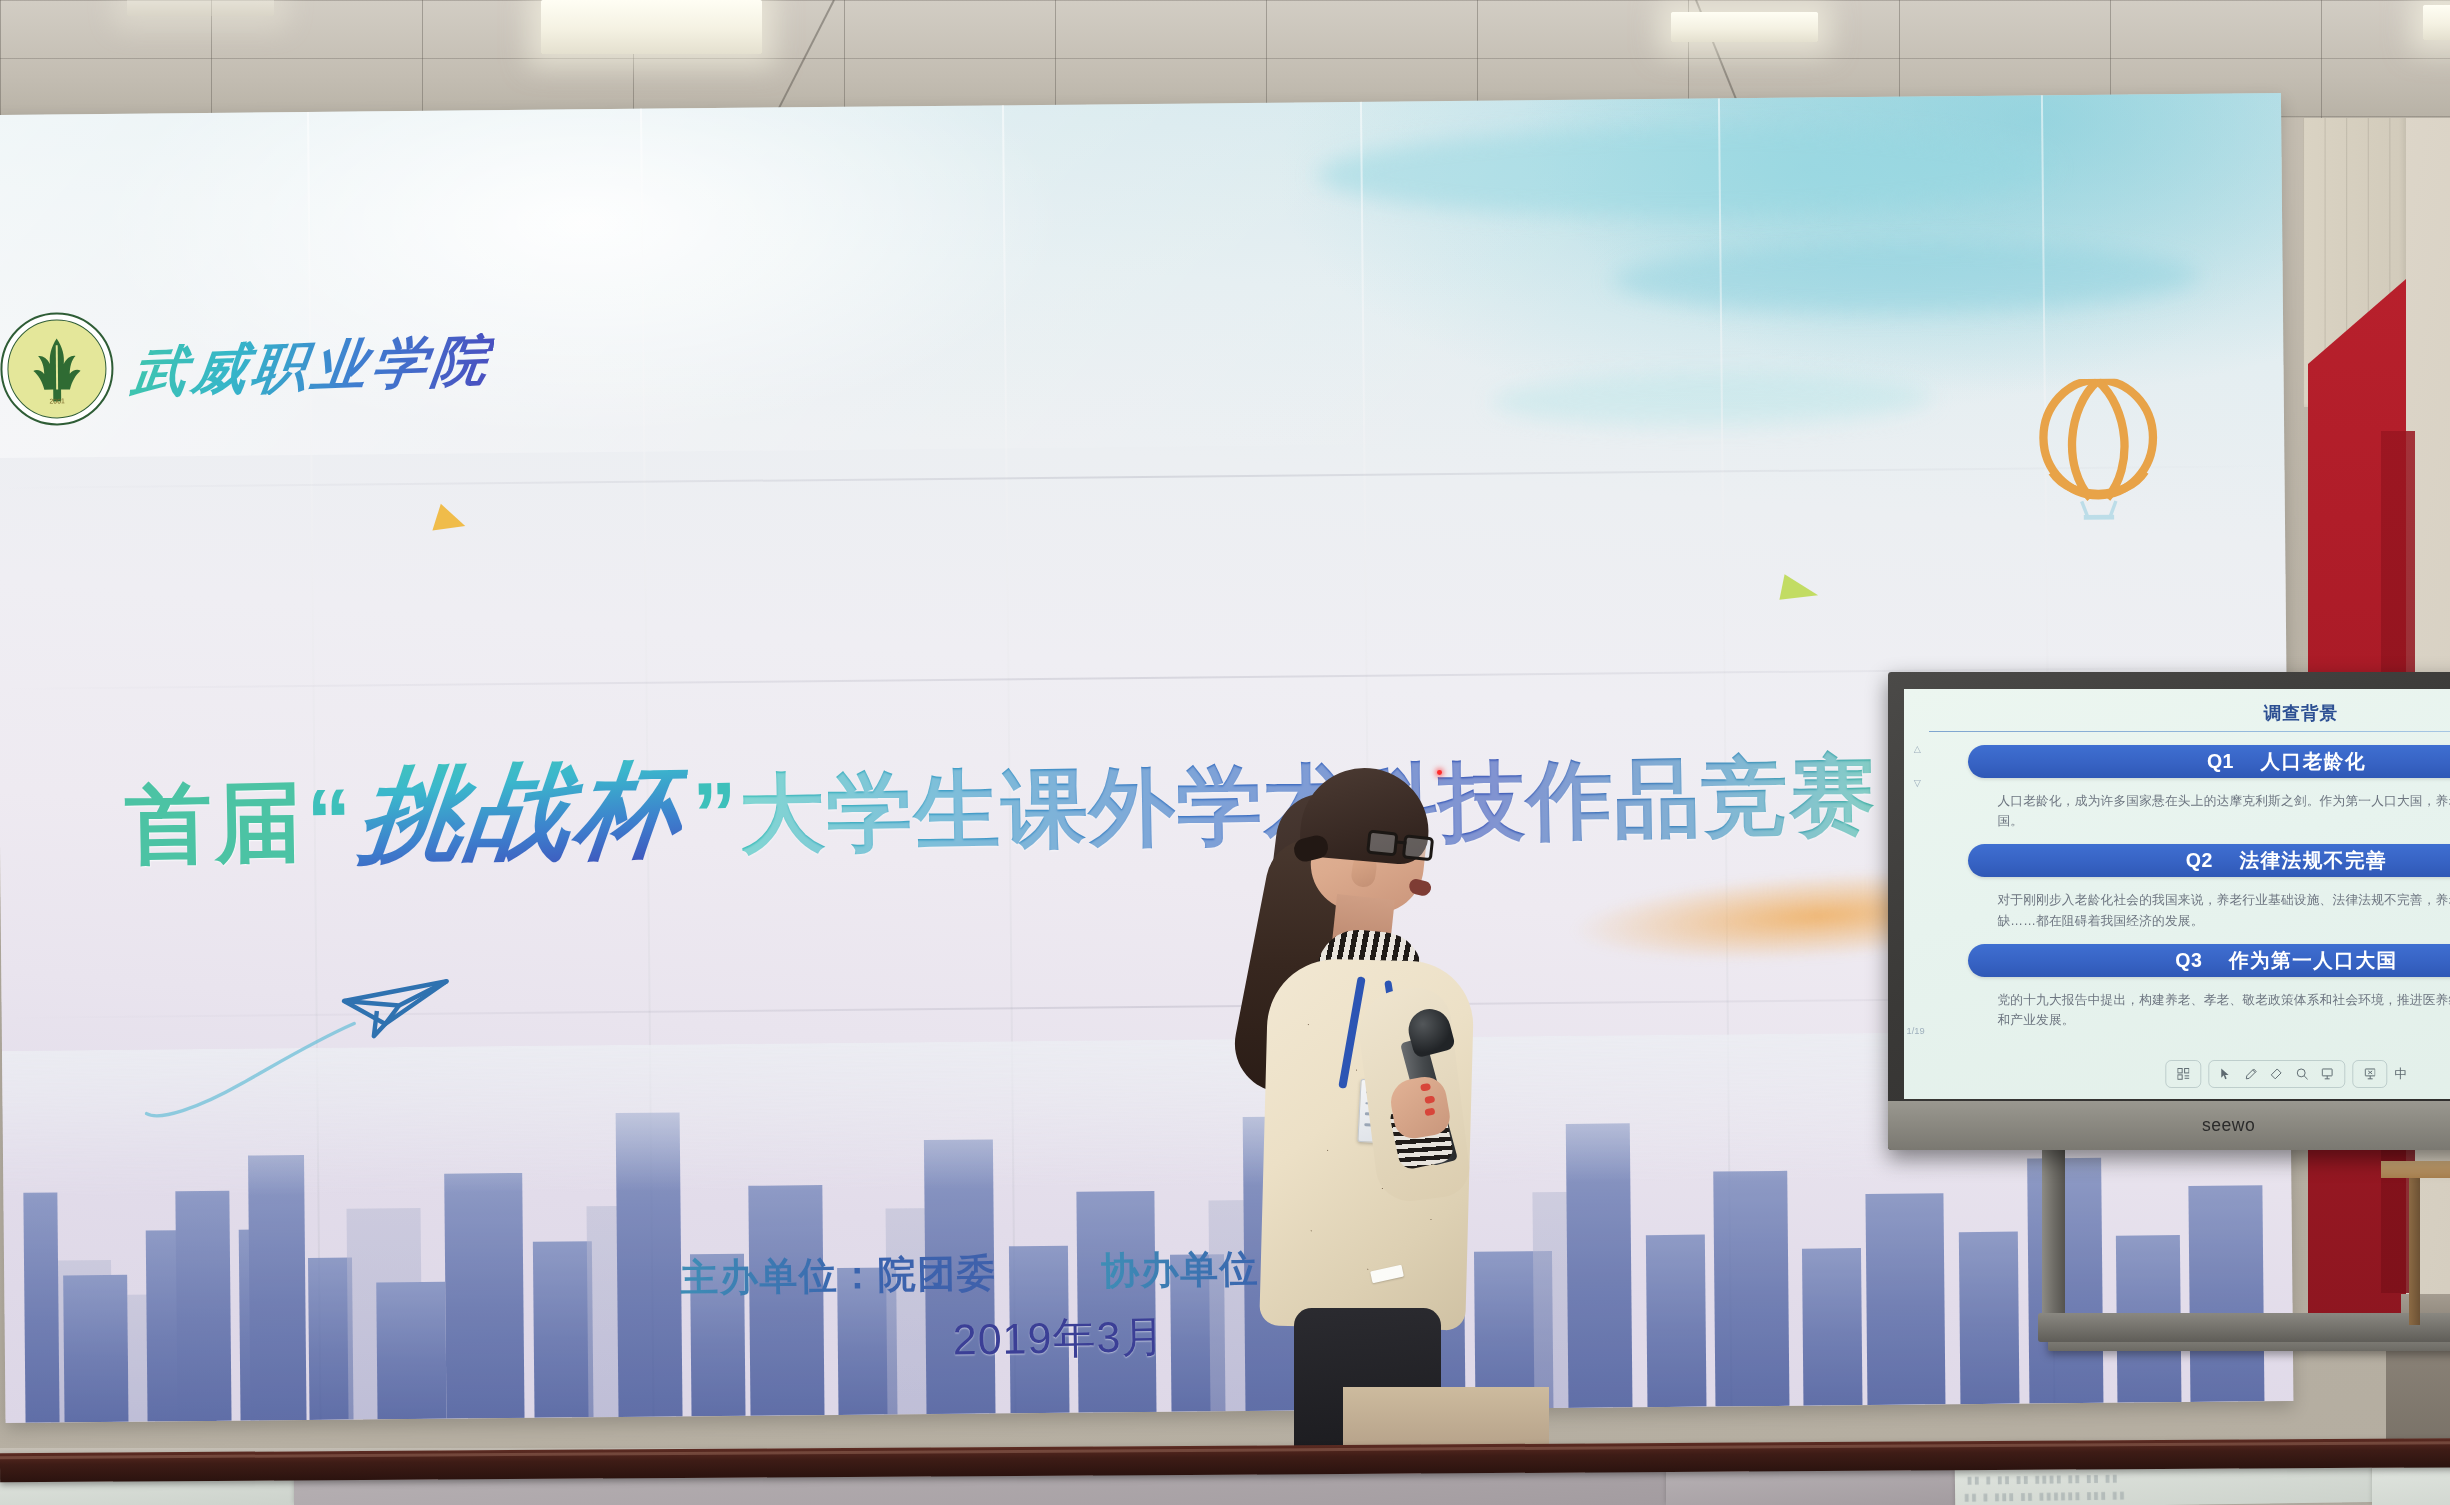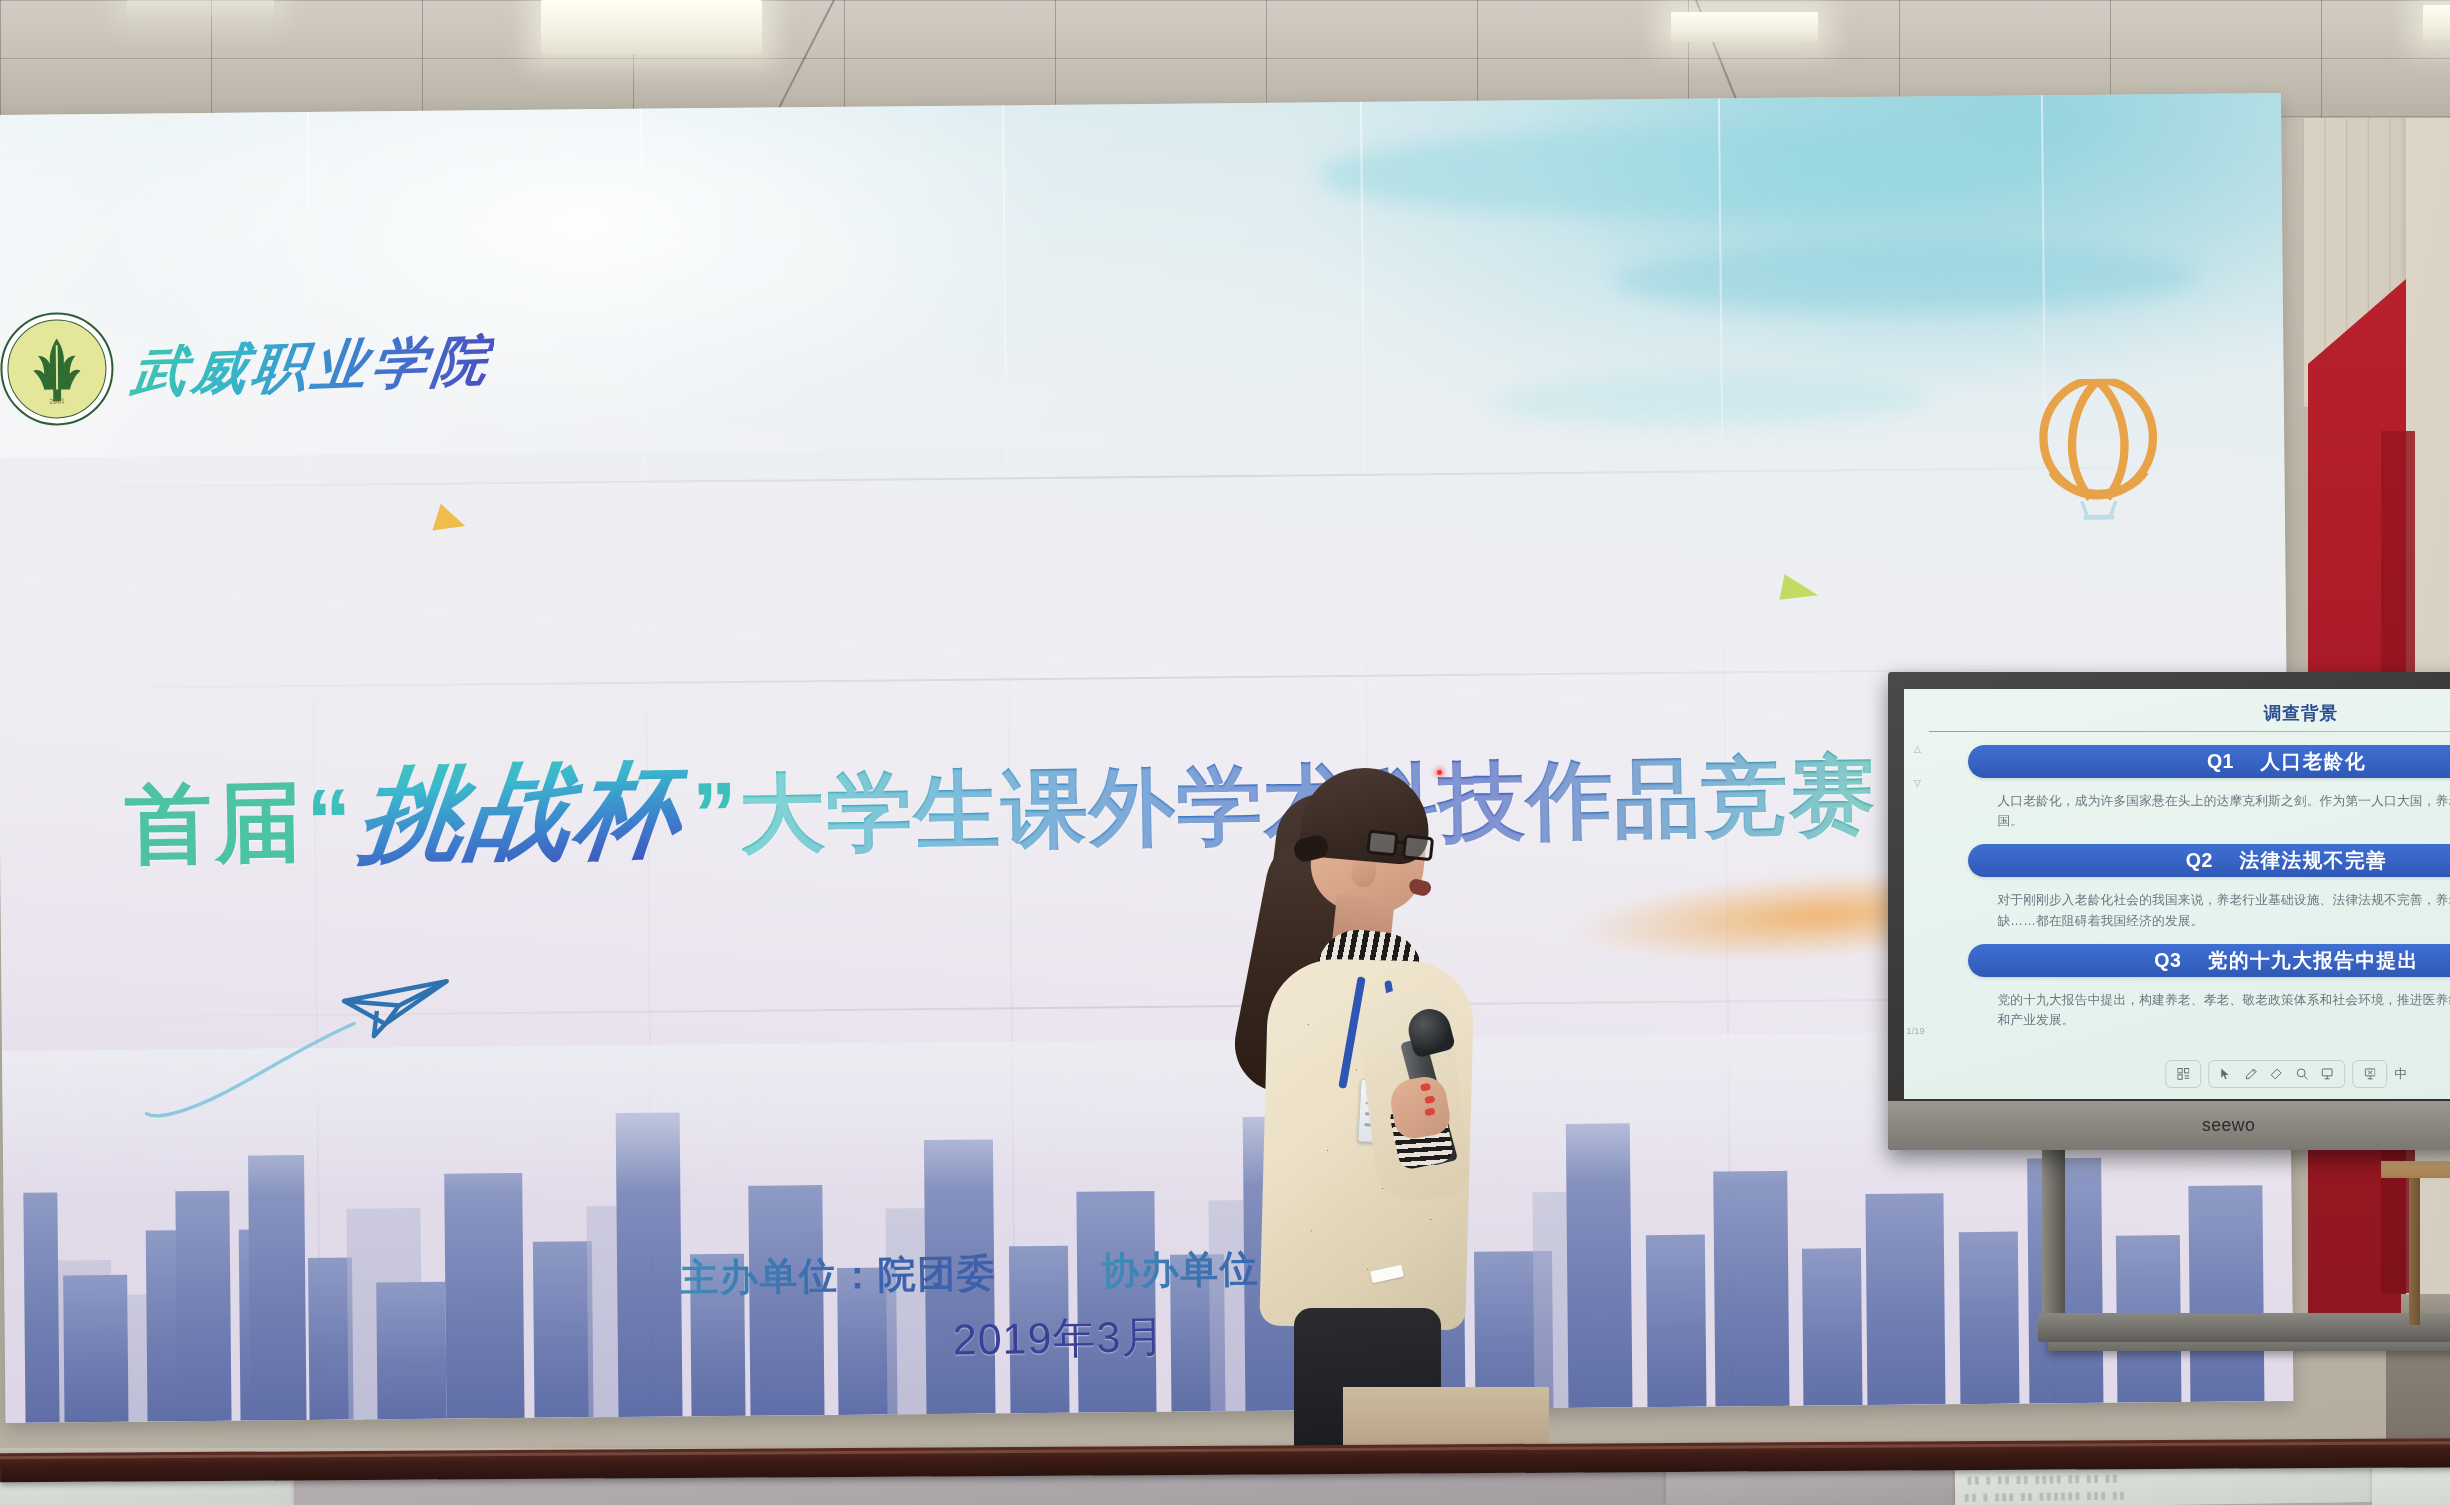--- a/index.html
+++ b/index.html
@@ -496,21 +496,21 @@
         <div class="qbody">人口老龄化，成为许多国家悬在头上的达摩克利斯之剑。作为第一人口大国，养老问题同样困扰着中国。</div>
 
         <div class="qbar">
           <span class="qn">Q2</span>
           <span class="qt">法律法规不完善</span>
         </div>
         <div class="qbody">对于刚刚步入老龄化社会的我国来说，养老行业基础设施、法律法规不完善，养老行业护理人才短缺……都在阻碍着我国经济的发展。</div>
 
         <div class="qbar">
           <span class="qn">Q3</span>
-          <span class="qt">党的十九大报告中提出</span>
+          <span class="qt">作为第一人口大国</span>
         </div>
         <div class="qbody">党的十九大报告中提出，构建养老、孝老、敬老政策体系和社会环境，推进医养结合，加快老龄事业和产业发展。</div>
 
         <div class="slide-sidebar">
           <span>△</span>
           <span>▽</span>
         </div>
         <div class="slide-pagenum">1/19</div>
 
         <div class="slide-toolbar">

